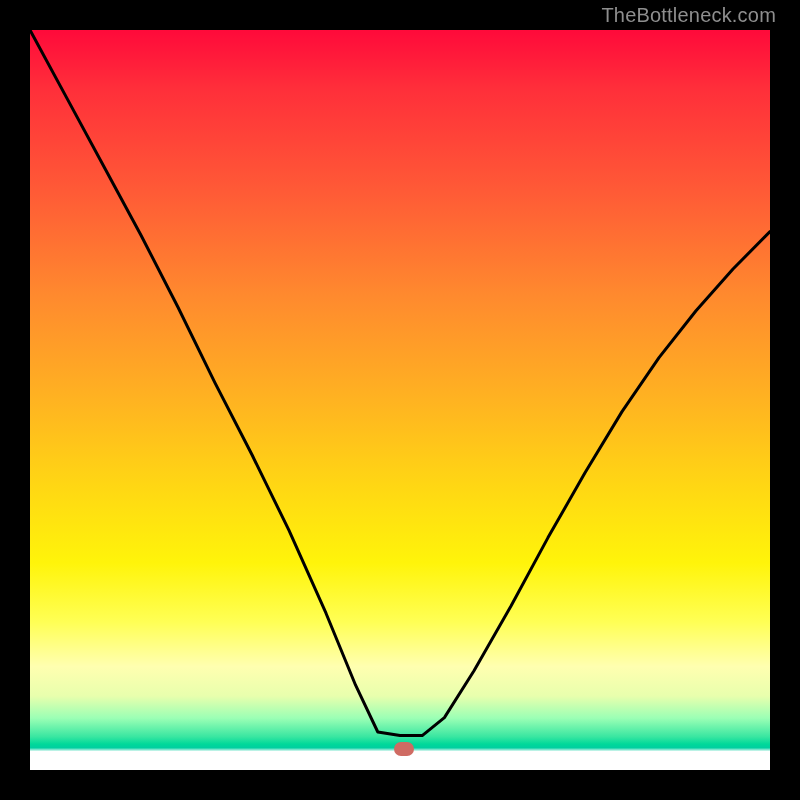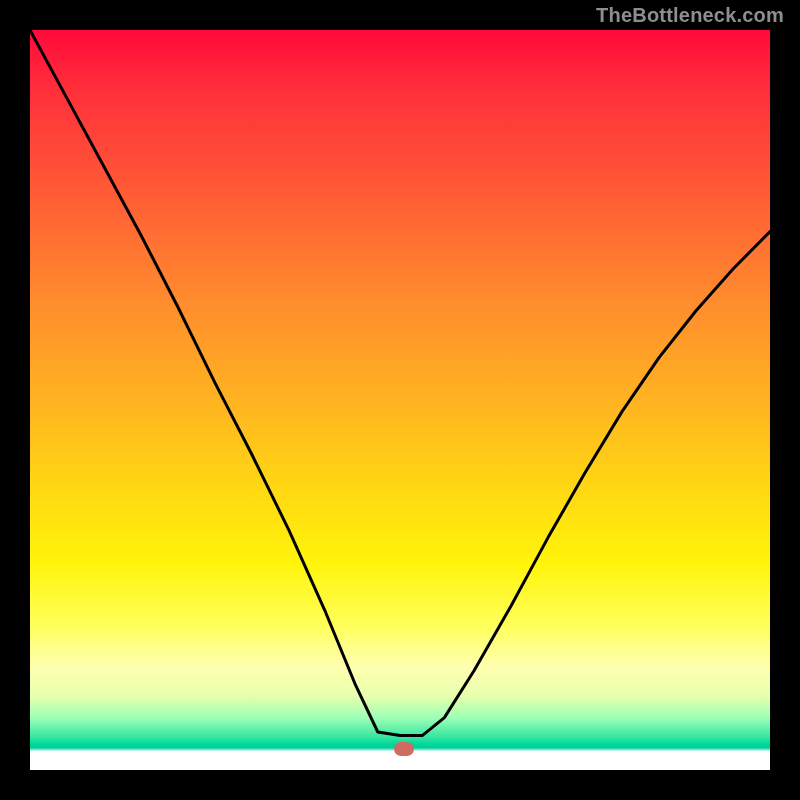--- a/index.html
+++ b/index.html
@@ -55,24 +55,24 @@
     position: absolute;
     width: 20px;
     height: 14px;
     border-radius: 7px;
     background: #cf6b63;
     transform: translate(-50%, -50%);
   }
   .watermark {
     position: absolute;
     top: 4px;
-    right: 16px;
+    right: 24px;
     color: #8e8e8e;
     font-size: 20px;
-    font-weight: 700;
+    font-weight: 400;
     letter-spacing: 0.2px;
     text-align: center;
   }
 </style>
 </head>
 <body>
 
 <div class="frame">
 
   <div class="plot-area">

